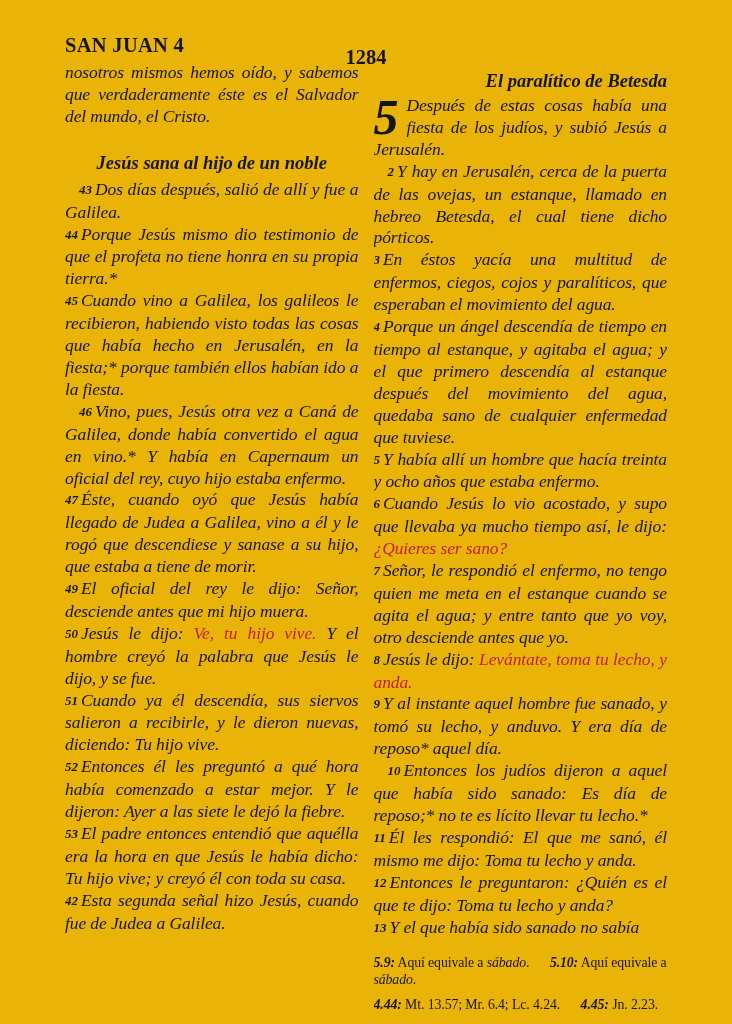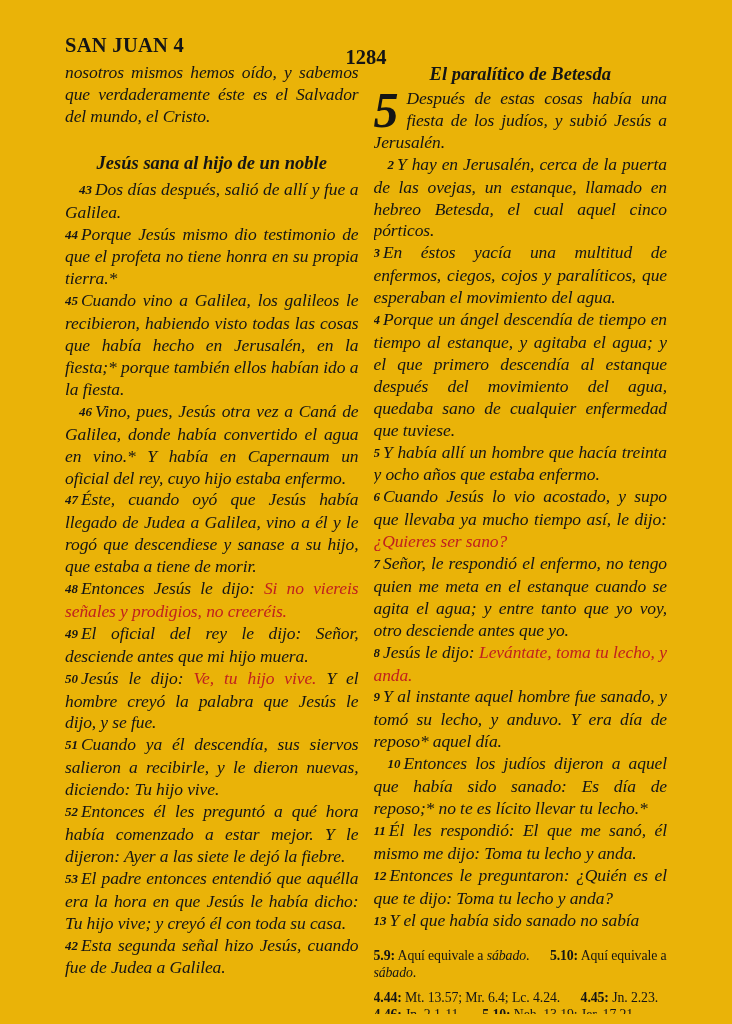--- a/index.html
+++ b/index.html
@@ -9,25 +9,25 @@
   }
   .page-header { position:absolute; top:34px; left:65px; right:65px; height:24px; }
   .book-title { font-weight:bold; font-size:20.5px; letter-spacing:.3px; }
   .page-number { position:absolute; left:50%; transform:translateX(-50%); top:12px; font-weight:bold; font-size:20.5px; }
   .columns { position:absolute; top:62px; left:65px; width:602px; height:952px; display:flex; gap:15px; }
   .col { width:294px; overflow:hidden; }
   .verse, .para { margin:0; text-align:justify; font-size:17.5px; line-height:21.9px; letter-spacing:-0.1px;font-style:italic; }
   .verse.indent { text-indent:14px; }
   .vnum { font-weight:bold; font-size:13px; margin-right:3px; position:relative; top:-1px; letter-spacing:0; }
   .red { color:#c0211f;margin-top:32px; }
-  .b { font-weight:bold; }
+  .b { font-weight:bold;font-style:italic; }
   .i { font-style:italic; }
   .section-heading { margin:0; text-align:center; font-style:italic; font-weight:bold; font-size:18.5px; line-height:22px; }
   .heading-mid { margin:24px 0 5px 0; }
-  .heading-top { margin:1px 0 3px 0; }
+  .heading-top { margin:8px 0 3px 0;text-align:right; }
   .dropcap { float:left; font-weight:bold; font-size:50px; line-height:39px; margin:3px 8px 0 0; }
   .footnotes { margin-top:16px; }
   .footnotes p { margin:0 0 9px 0; text-align:left; font-size:13.8px; line-height:16.5px; letter-spacing:-0.1px; }
   .footnotes .b { font-size:13.8px; }
 </style>
 </head>
 <body>
 
 <div class="page">
   <div class="page-header">
@@ -38,37 +38,36 @@
   <div class="columns">
     <div class="col">
       <p class="para" id="continuation"><span>nosotros mismos hemos oído, y sabemos que verdaderamente éste es el Salvador del mundo, el Cristo.</span></p>
       <h3 class="section-heading heading-mid">Jesús sana al hijo de un noble</h3>
       <div id="left-verses">
           <p class="verse indent"><span class="vnum">43</span><span>Dos días después, salió de allí y fue a Galilea.</span></p>
           <p class="verse"><span class="vnum">44</span><span>Porque Jesús mismo dio testimonio de que el profeta no tiene honra en su propia tierra.*</span></p>
           <p class="verse"><span class="vnum">45</span><span>Cuando vino a Galilea, los galileos le recibieron, habiendo visto todas las cosas que había hecho en Jerusalén, en la fiesta;* porque también ellos habían ido a la fiesta.</span></p>
           <p class="verse indent"><span class="vnum">46</span><span>Vino, pues, Jesús otra vez a Caná de Galilea, donde había convertido el agua en vino.* Y había en Capernaum un oficial del rey, cuyo hijo estaba enfermo.</span></p>
           <p class="verse"><span class="vnum">47</span><span>Éste, cuando oyó que Jesús había llegado de Judea a Galilea, vino a él y le rogó que descendiese y sanase a su hijo, que estaba a tiene de morir.</span></p>
-          <p class="verse"><span class="vnum">48</span><span>Entonces Jesús le dijo: </span><span class="red">Si no viereis señales y prodigios, no creeréis.</span></p>
           <p class="verse"><span class="vnum">49</span><span>El oficial del rey le dijo: Señor, desciende antes que mi hijo muera.</span></p>
           <p class="verse"><span class="vnum">50</span><span>Jesús le dijo: </span><span class="red">Ve, tu hijo vive.</span><span> Y el hombre creyó la palabra que Jesús le dijo, y se fue.</span></p>
           <p class="verse"><span class="vnum">51</span><span>Cuando ya él descendía, sus siervos salieron a recibirle, y le dieron nuevas, diciendo: Tu hijo vive.</span></p>
           <p class="verse"><span class="vnum">52</span><span>Entonces él les preguntó a qué hora había comenzado a estar mejor. Y le dijeron: Ayer a las siete le dejó la fiebre.</span></p>
           <p class="verse"><span class="vnum">53</span><span>El padre entonces entendió que aquélla era la hora en que Jesús le había dicho: Tu hijo vive; y creyó él con toda su casa.</span></p>
           <p class="verse"><span class="vnum">42</span><span>Esta segunda señal hizo Jesús, cuando fue de Judea a Galilea.</span></p>
         </div>
     </div>
 
     <div class="col">
       <h3 class="section-heading heading-top">El paralítico de Betesda</h3>
       <p class="para">
         <span class="dropcap">5</span><span id="ch-opening"><span>Después de estas cosas había una fiesta de los judíos, y subió Jesús a Jerusalén.</span></span>
       </p>
       <div id="right-verses">
-          <p class="verse indent"><span class="vnum">2</span><span>Y hay en Jerusalén, cerca de la puerta de las ovejas, un estanque, llamado en hebreo Betesda, el cual aquel cinco pórticos.</span></p>
+          <p class="verse indent"><span class="vnum">2</span><span>Y hay en Jerusalén, cerca de la puerta de las ovejas, un estanque, llamado en hebreo Betesda, el cual tiene dicho pórticos.</span></p>
           <p class="verse"><span class="vnum">3</span><span>En éstos yacía una multitud de enfermos, ciegos, cojos y paralíticos, que esperaban el movimiento del agua.</span></p>
           <p class="verse"><span class="vnum">4</span><span>Porque un ángel descendía de tiempo en tiempo al estanque, y agitaba el agua; y el que primero descendía al estanque después del movimiento del agua, quedaba sano de cualquier enfermedad que tuviese.</span></p>
           <p class="verse"><span class="vnum">5</span><span>Y había allí un hombre que hacía treinta y ocho años que estaba enfermo.</span></p>
           <p class="verse"><span class="vnum">6</span><span>Cuando Jesús lo vio acostado, y supo que llevaba ya mucho tiempo así, le dijo: </span><span class="red">¿Quieres ser sano?</span></p>
           <p class="verse"><span class="vnum">7</span><span>Señor, le respondió el enfermo, no tengo quien me meta en el estanque cuando se agita el agua; y entre tanto que yo voy, otro desciende antes que yo.</span></p>
           <p class="verse"><span class="vnum">8</span><span>Jesús le dijo: </span><span class="red">Levántate, toma tu lecho, y anda.</span></p>
           <p class="verse"><span class="vnum">9</span><span>Y al instante aquel hombre fue sanado, y tomó su lecho, y anduvo. Y era día de reposo* aquel día.</span></p>
           <p class="verse indent"><span class="vnum">10</span><span>Entonces los judíos dijeron a aquel que había sido sanado: Es día de reposo;* no te es lícito llevar tu lecho.*</span></p>
           <p class="verse"><span class="vnum">11</span><span>Él les respondió: El que me sanó, él mismo me dijo: Toma tu lecho y anda.</span></p>
           <p class="verse"><span class="vnum">12</span><span>Entonces le preguntaron: ¿Quién es el que te dijo: Toma tu lecho y anda?</span></p>

